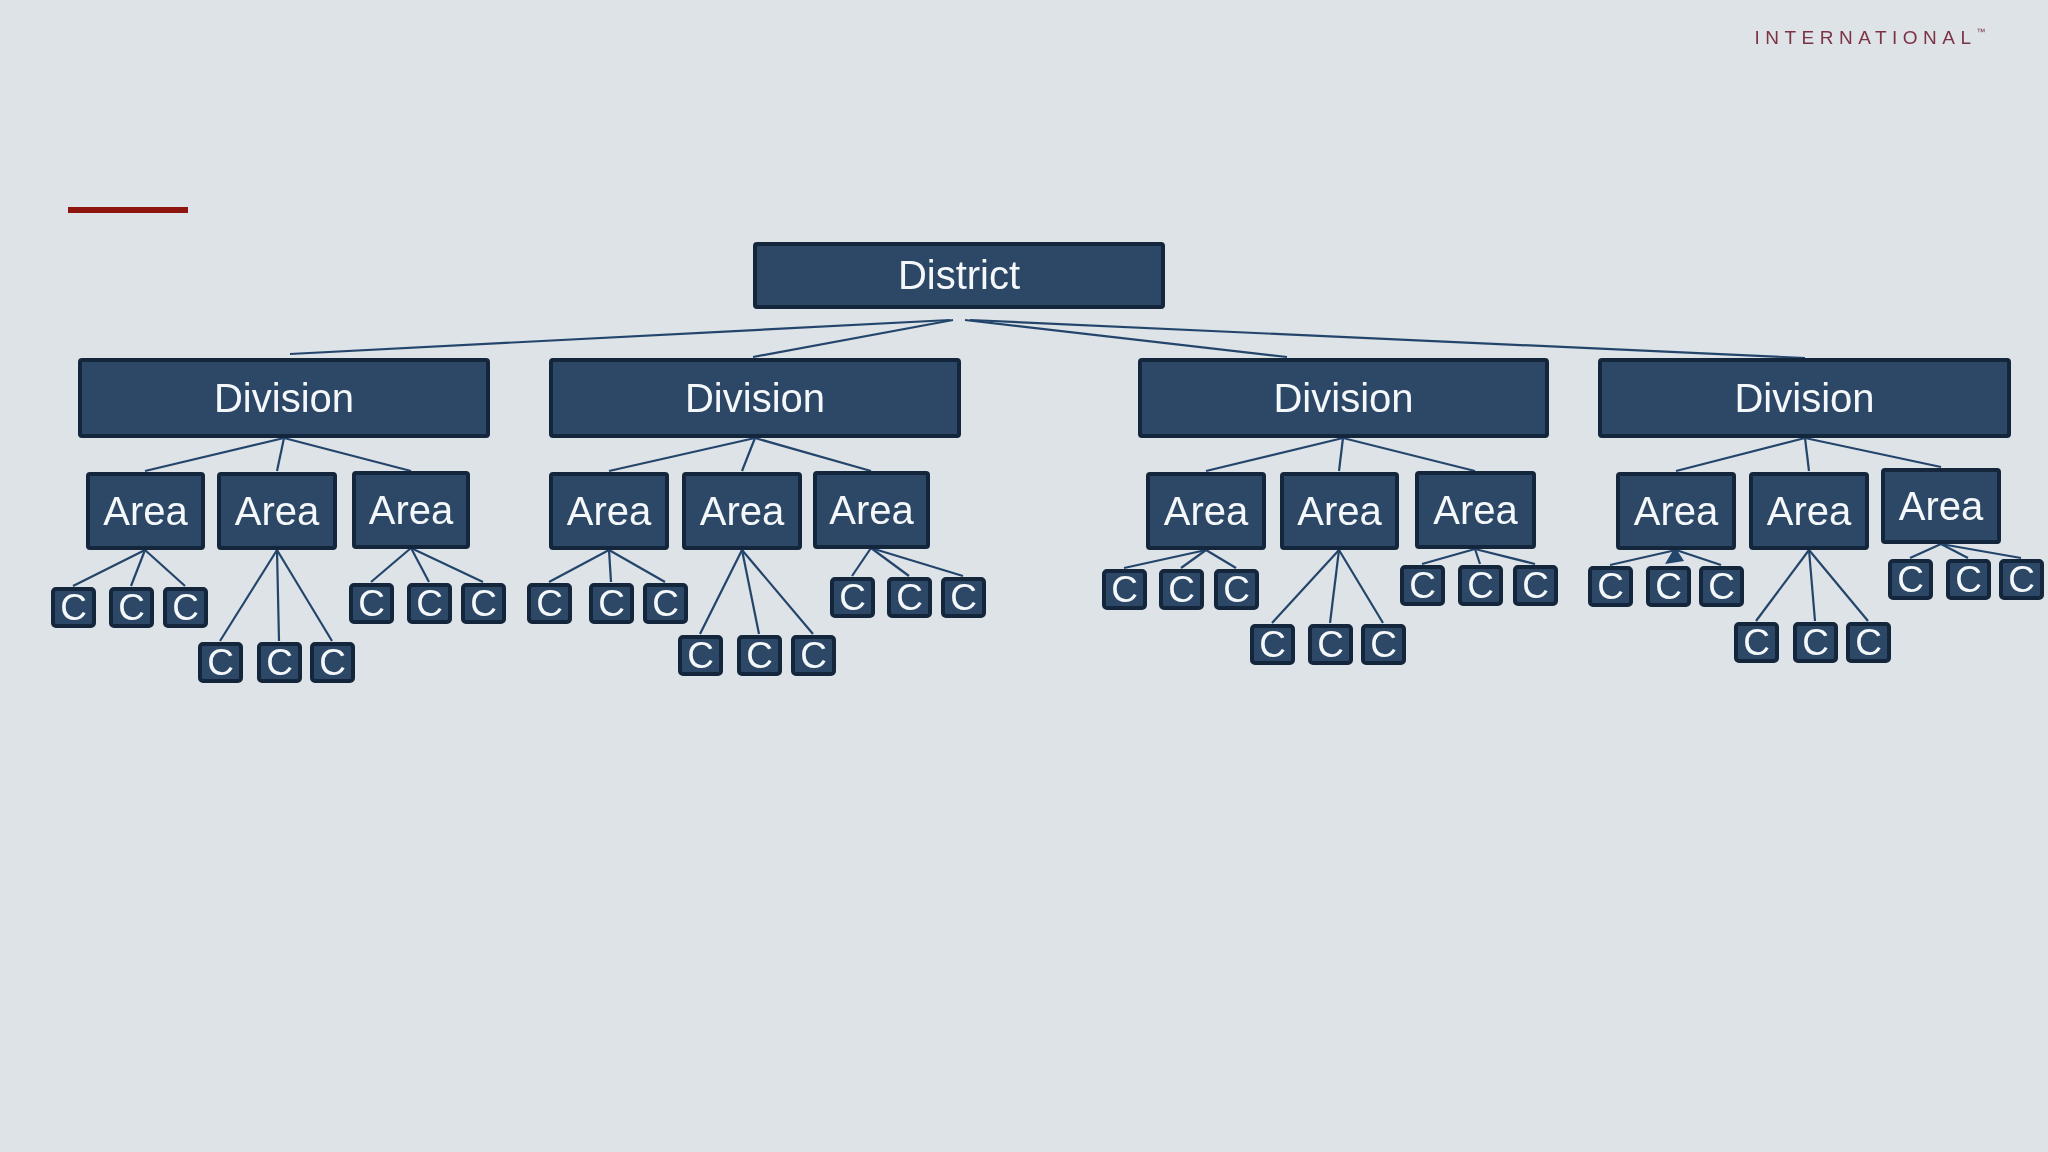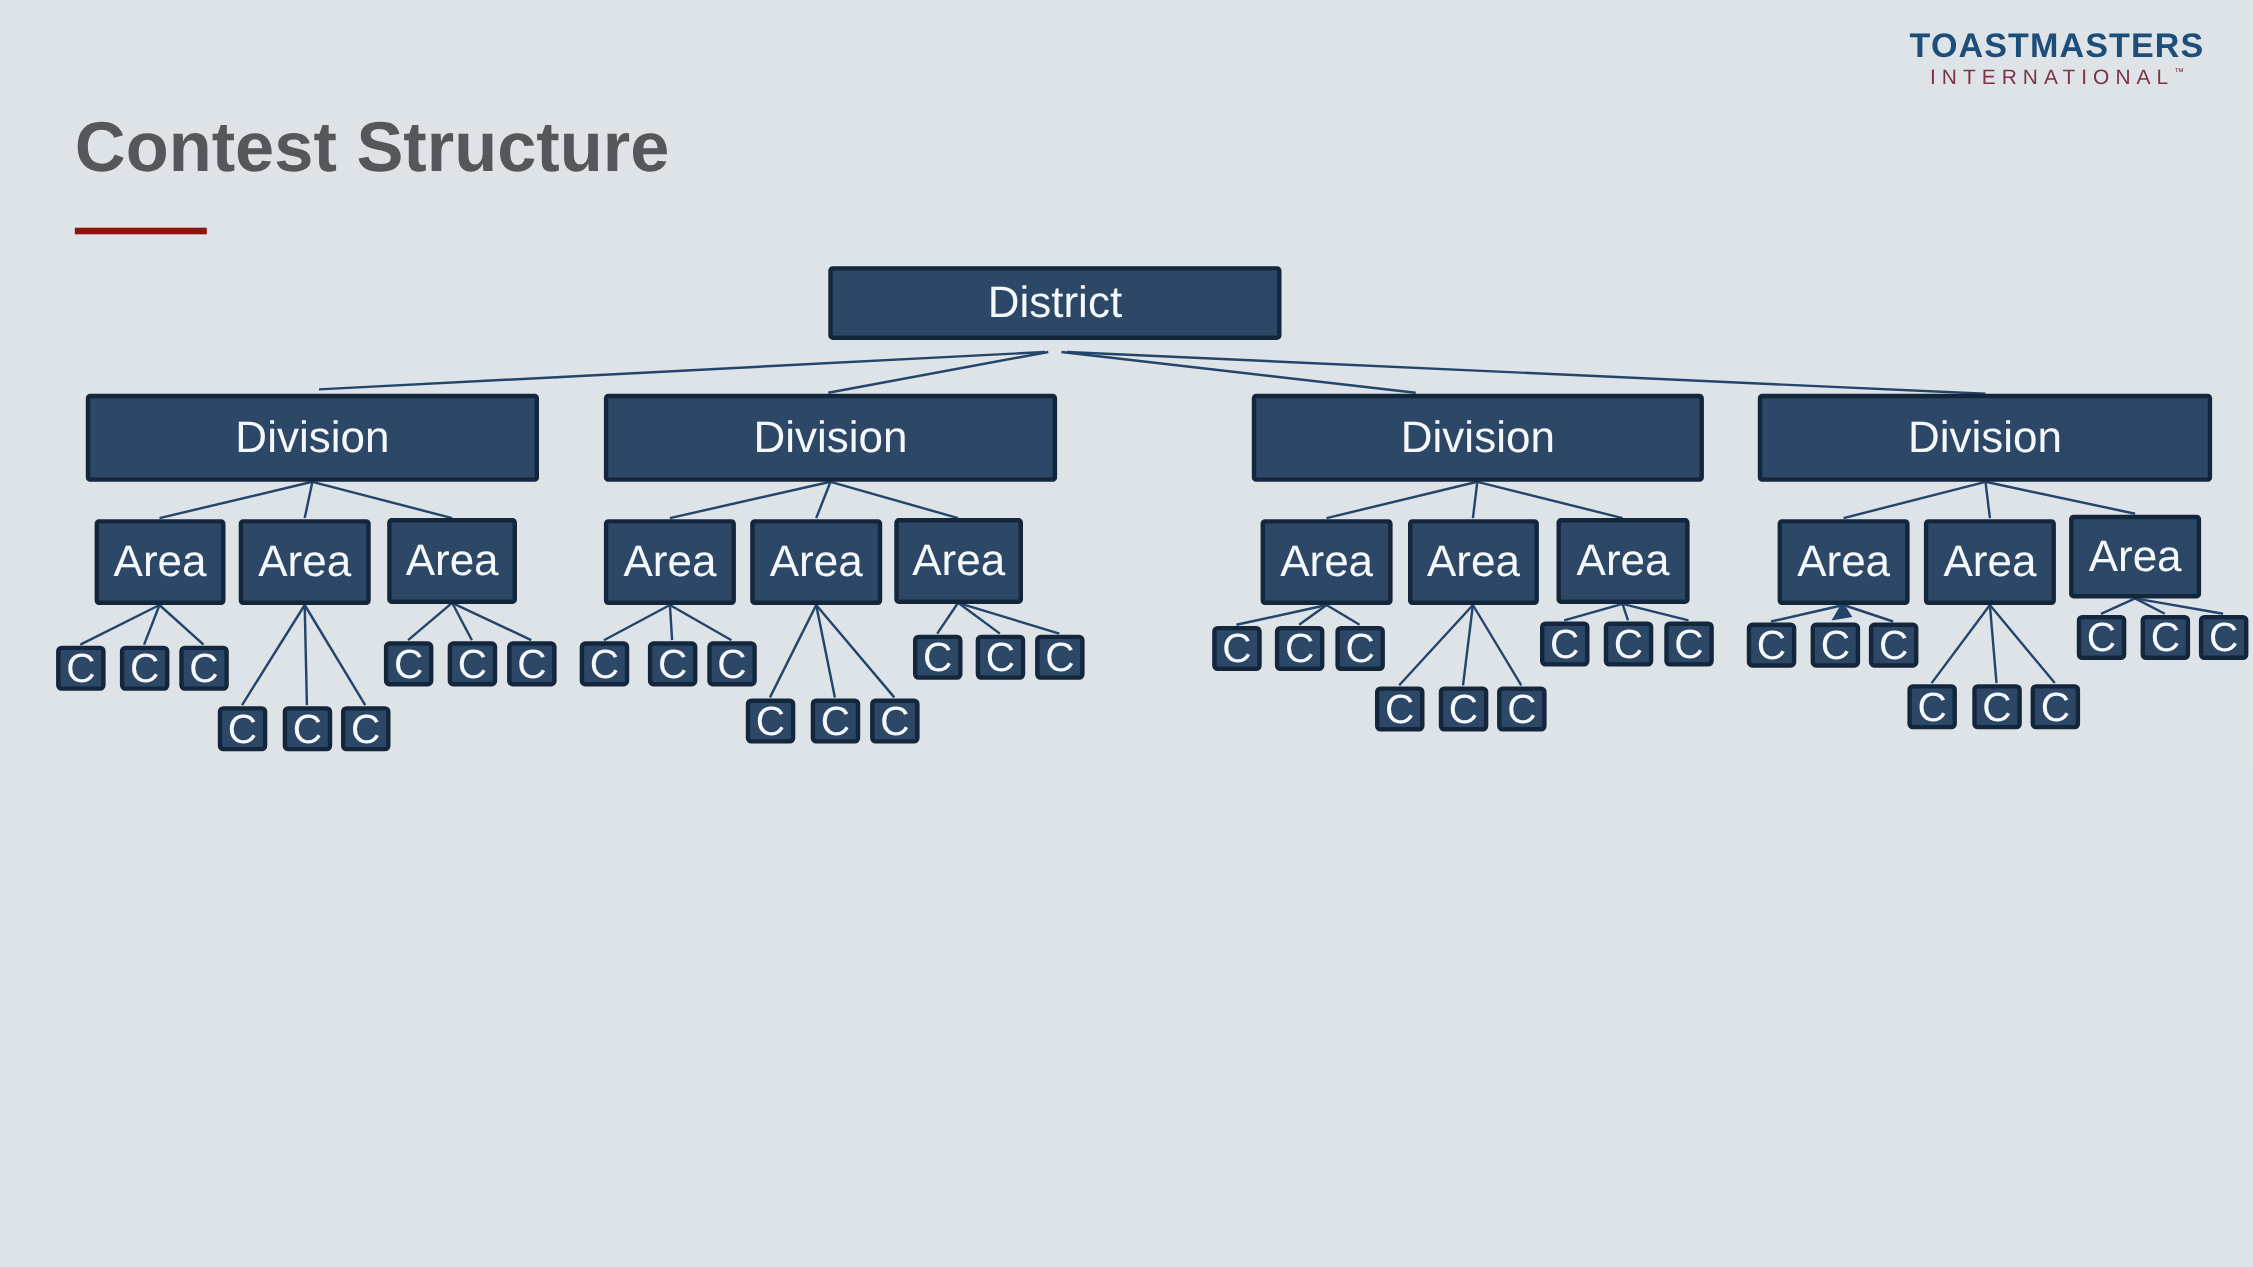--- a/index.html
+++ b/index.html
@@ -28,25 +28,23 @@
         border:4px solid var(--node-border);border-radius:4px;
         display:flex;align-items:center;justify-content:center;
         color:var(--node-text);font-size:40px;}
   .lvl-club{font-size:37px;border-radius:5px;border-width:4px;}
 </style>
 </head>
 <body>
 
 <div class="slide">
 
-  <h1 class="title">Contest Structure</h1>
   <div class="title-accent"></div>
 
   <div class="logo">
-    <div class="logo-line1">TOASTMASTERS</div>
     <div class="logo-line2"><span>INTERNATIONAL</span><span class="logo-tm">™</span></div>
   </div>
 
   <svg class="connectors" viewBox="0 0 2048 1152">
 
     <line x1="950" y1="320" x2="290" y2="354"></line>
     <line x1="953" y1="320" x2="753" y2="357"></line>
     <line x1="965" y1="320" x2="1287" y2="357"></line>
     <line x1="970" y1="320" x2="1805" y2="358"></line>
 

